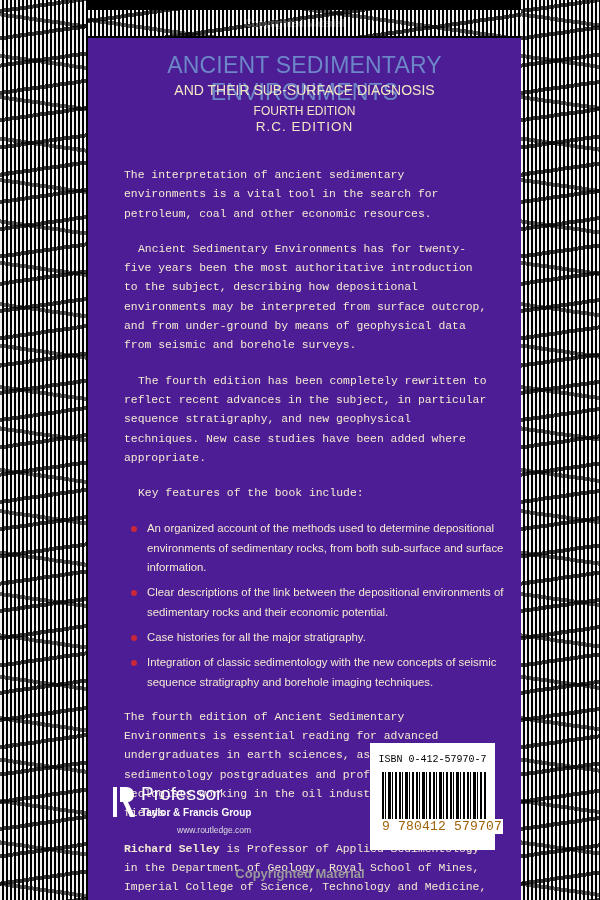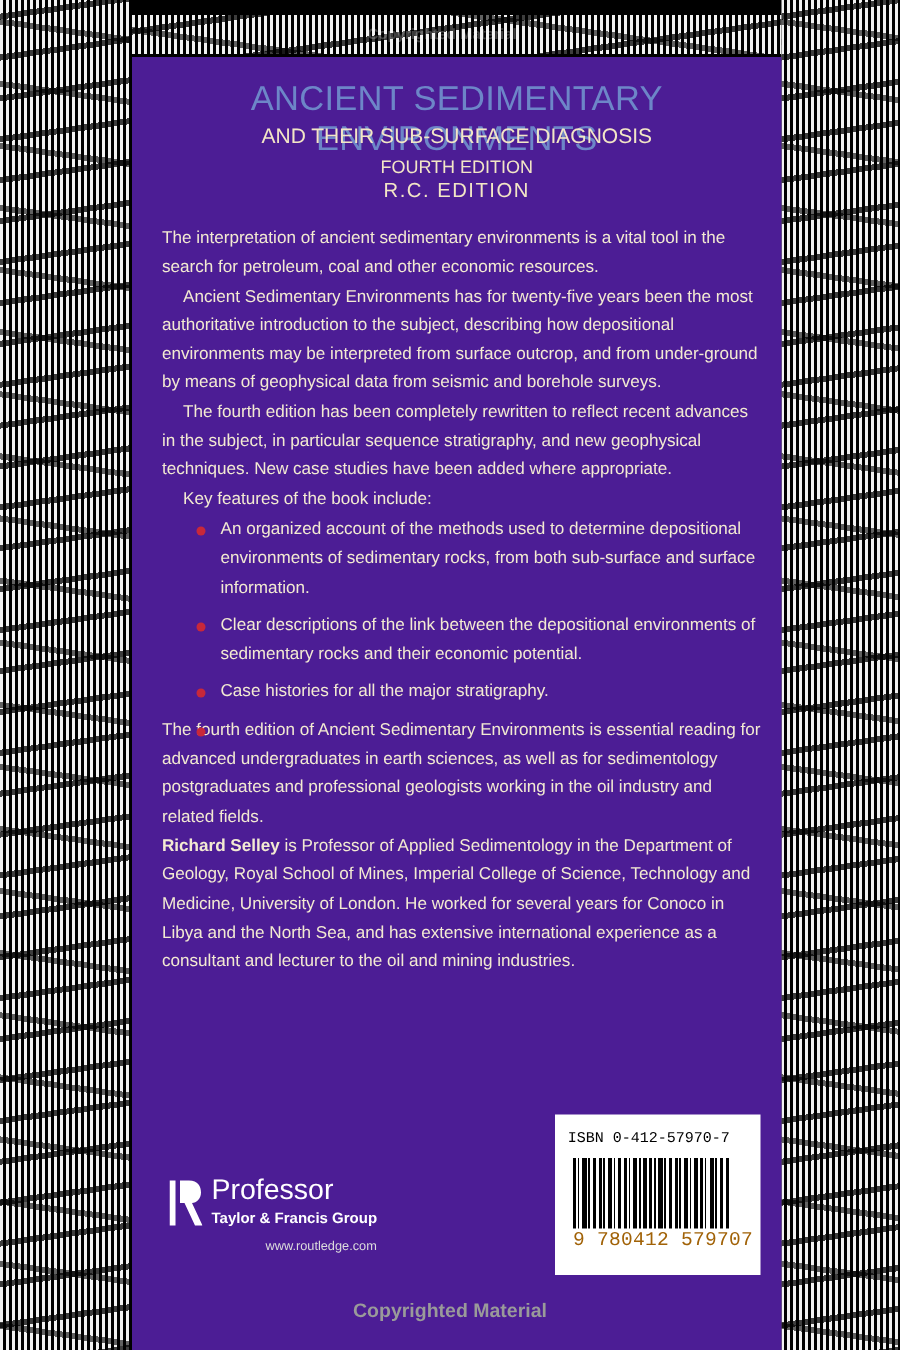--- a/index.html
+++ b/index.html
@@ -46,33 +46,33 @@
     color: #f3e6c6; font-size: 12px;
   }
   .author {
     position: absolute; left: 0; width: 433px; text-align: center; top: 81px;
     color: #f3e6c6; font-size: 13.5px; letter-spacing: 1px;
   }
   .body {
     position: absolute; left: 20px; top: 112px; width: 400px;
     color: #f3ead2; font-size: 11.4px; line-height: 19.3px;
   }
-  .body p { margin: 0; }
+  .body p { margin: 16px; font-family: Liberation Mono, monospace; }
   .indent { text-indent: 14px; }
   ul.features { list-style: none; margin: 1px 0 0 0; padding: 0 0 0 22px; }
   ul.features li { position: relative; padding-left: 17px; margin-bottom: 6px; }
   ul.features li .bullet {
     position: absolute; left: 1px; top: 7px; width: 6px; height: 6px; border-radius: 50%;
     background: #c8283a;
   }
   .gap { margin-top: 7px; }
   strong { font-weight: bold; }
   #isbn-box {
     position: absolute; left: 370px; top: 743px; width: 125px; height: 107px;
-    background: #fff; z-index: 4; padding-left: 12px;
+    background: #fff; z-index: 4;
   }
   .isbn-label {
     position: absolute; top: 11px; left: 0; width: 125px; text-align: center;
     font-family: "Liberation Mono", monospace; font-size: 10px; color: #000;
   }
   .barcode {
     position: absolute; left: 12px; top: 29px; width: 104px; height: 52px;
     background-image: repeating-linear-gradient(90deg,
       #000 0 2px, #fff 2px 3px, #000 3px 4px, #fff 4px 6px, #000 6px 9px, #fff 9px 10px,
       #000 10px 11px, #fff 11px 13px, #000 13px 15px, #fff 15px 17px);
@@ -112,21 +112,21 @@
 
   <div class="body">
     <p>The interpretation of ancient sedimentary environments is a vital tool in the search for petroleum, coal and other economic resources.</p>
     <p class="indent">Ancient Sedimentary Environments has for twenty-five years been the most authoritative introduction to the subject, describing how depositional environments may be interpreted from surface outcrop, and from under-ground by means of geophysical data from seismic and borehole surveys.</p>
     <p class="indent">The fourth edition has been completely rewritten to reflect recent advances in the subject, in particular sequence stratigraphy, and new geophysical techniques. New case studies have been added where appropriate.</p>
     <p class="indent">Key features of the book include:</p>
     <ul class="features">
       <li><span class="bullet"></span><span>An organized account of the methods used to determine depositional environments of sedimentary rocks, from both sub-surface and surface information.</span></li>
       <li><span class="bullet"></span><span>Clear descriptions of the link between the depositional environments of sedimentary rocks and their economic potential.</span></li>
       <li><span class="bullet"></span><span>Case histories for all the major stratigraphy.</span></li>
-      <li><span class="bullet"></span></li>
+      <li><span class="bullet"></span><span>Integration of classic sedimentology with the new concepts of seismic sequence stratigraphy and borehole imaging techniques.</span></li>
     </ul>
     <p class="gap">The fourth edition of Ancient Sedimentary Environments is essential reading for advanced undergraduates in earth sciences, as well as for sedimentology postgraduates and professional geologists working in the oil industry and related fields.</p>
     <p class="gap"><strong>Richard Selley</strong><span> is Professor of Applied Sedimentology in the Department of Geology, Royal School of Mines, Imperial College of Science, Technology and Medicine, University of London. He worked for several years for Conoco in Libya and the North Sea, and has extensive international experience as a consultant and lecturer to the oil and mining industries.</span></p>
   </div>
 </div>
 
 <div id="isbn-box">
   <div class="isbn-label">ISBN 0-412-57970-7</div>
   <div class="barcode"></div>
   <div class="isbn-digits">9 780412 579707</div>

